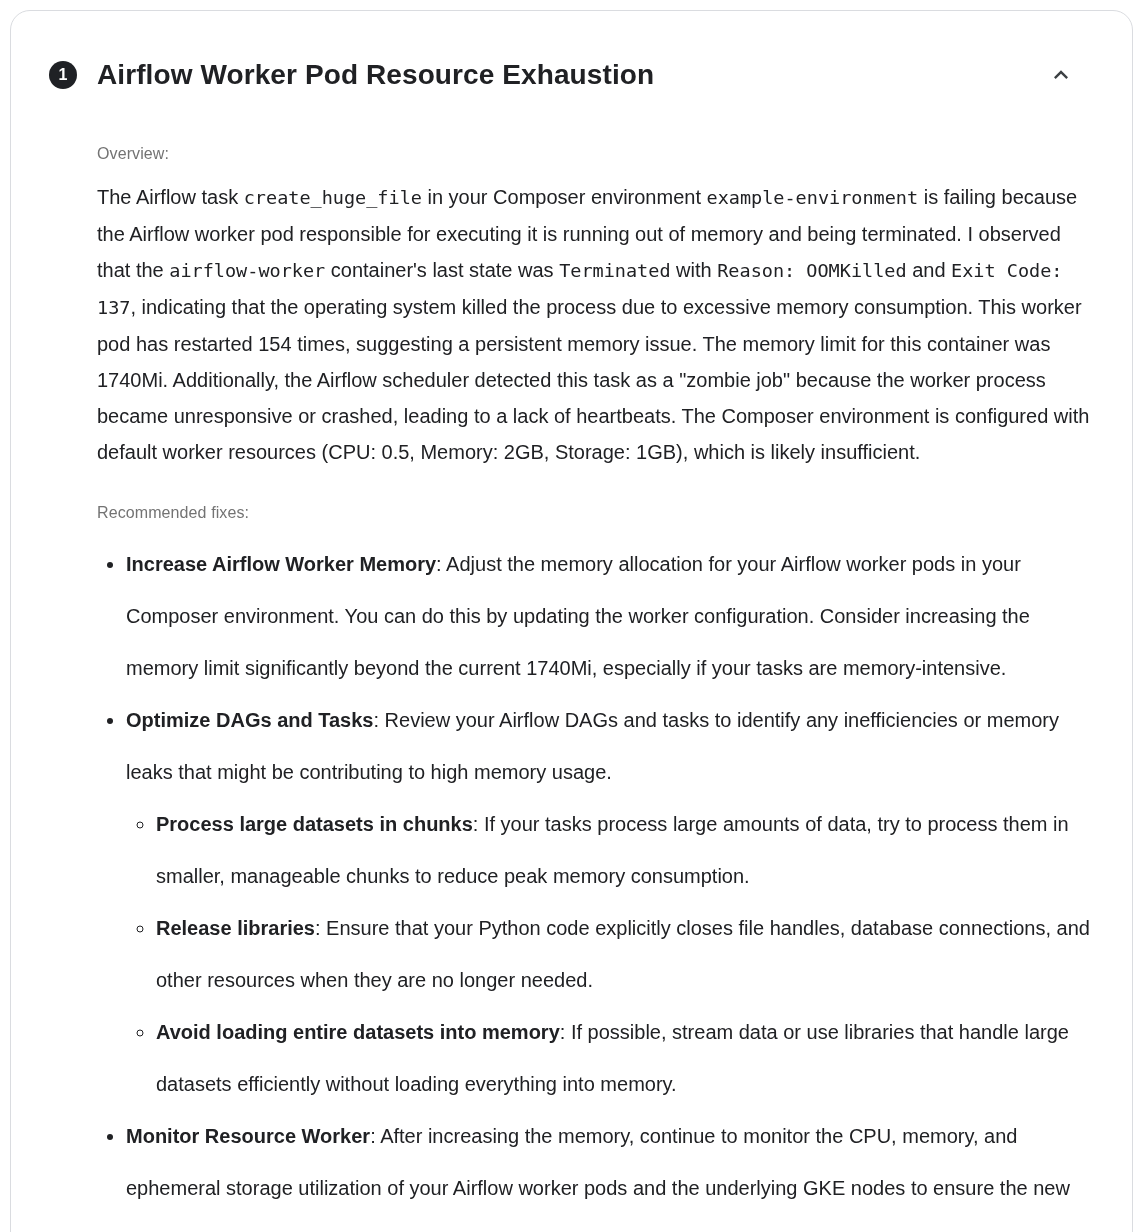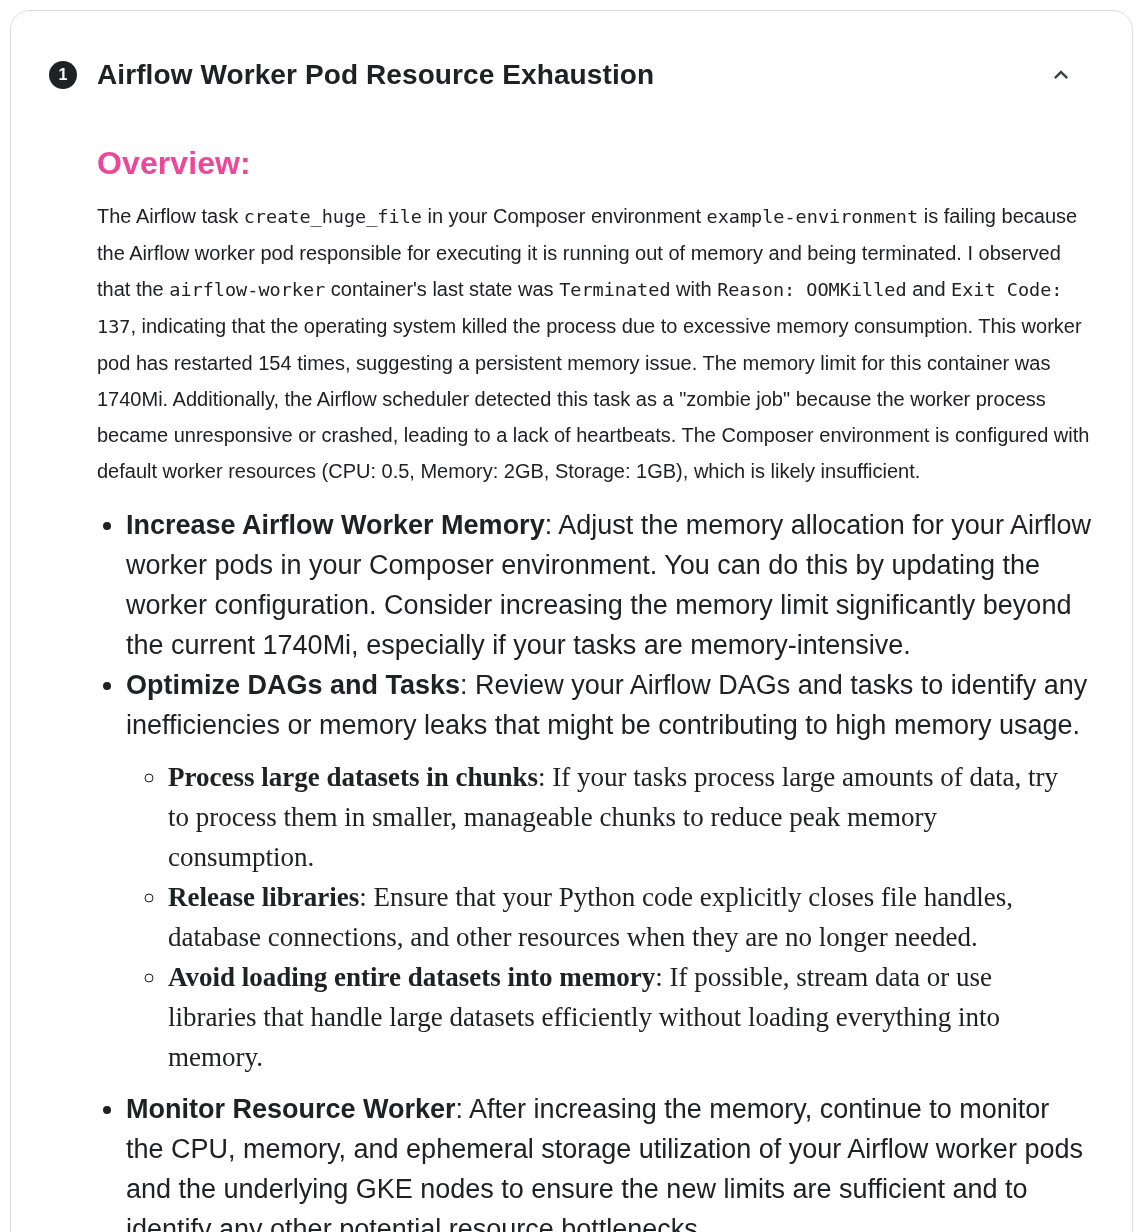--- a/index.html
+++ b/index.html
@@ -56,24 +56,24 @@
     justify-content: center;
     width: 30px; height: 30px;
   }
   .collapse-btn svg { display: block; }
   .content {
     margin-left: 48px;
     margin-right: 0;
   }
   .section-heading {
     margin-top: 54px;
-    font-size: 32px;
-    font-weight: 700;
+    font-size: 16px;
+    font-weight: 400;
     letter-spacing: 0.1px;
-    color: #ec4899;
+    color: #737373;
   }
   .section-heading.fixes { margin-top: 34px; }
   .overview-paragraph {
     margin-top: 16px;
     font-size: 20px;
     line-height: 36px;
     color: #202124;
     max-width: 1003px;
   }
   .code {
@@ -81,26 +81,25 @@
     font-size: 18.5px;
     color: #202124;
   }
   ul.fixes-list {
     margin-top: 16px;
     padding-left: 29px;
     max-width: 1003px;
   }
   ul.fixes-list ul {
     padding-left: 30px;
-    margin: 12px;
-    font-family: Liberation Serif, serif;
+    margin: 0;
   }
   ul.fixes-list li {
-    font-size: 27px;
-    line-height: 40px;
+    font-size: 20px;
+    line-height: 52px;
     color: #202124;
   }
   .bold-run { font-weight: 700; }
 </style>
 </head>
 <body>
 
 <div class="card">
 
   <div class="header">
@@ -112,20 +111,21 @@
           <path d="M7.41 15.41 12 10.83l4.59 4.58L18 14l-6-6-6 6z" fill="#3c4043"></path>
         </svg>
       </span>
     </button>
   </div>
 
   <div class="content">
     <div class="section-heading">Overview:</div>
     <p class="overview-paragraph" id="overview-paragraph"><span>The Airflow task </span><span class="code">create_huge_file</span><span> in your Composer environment </span><span class="code">example-environment</span><span> is failing because the Airflow worker pod responsible for executing it is running out of memory and being terminated. I observed that the </span><span class="code">airflow-worker</span><span> container's last state was </span><span class="code">Terminated</span><span> with </span><span class="code">Reason: OOMKilled</span><span> and </span><span class="code">Exit Code: 137</span><span>, indicating that the operating system killed the process due to excessive memory consumption. This worker pod has restarted 154 times, suggesting a persistent memory issue. The memory limit for this container was 1740Mi. Additionally, the Airflow scheduler detected this task as a "zombie job" because the worker process became unresponsive or crashed, leading to a lack of heartbeats. The Composer environment is configured with default worker resources (CPU: 0.5, Memory: 2GB, Storage: 1GB), which is likely insufficient.</span></p>
 
+    <div class="section-heading fixes">Recommended fixes:</div>
     <ul class="fixes-list" id="fixes-list">
         <li><span class="bold-run">Increase Airflow Worker Memory</span><span>: Adjust the memory allocation for your Airflow worker pods in your Composer environment. You can do this by updating the worker configuration. Consider increasing the memory limit significantly beyond the current 1740Mi, especially if your tasks are memory-intensive.</span></li>
         <li><span class="bold-run">Optimize DAGs and Tasks</span><span>: Review your Airflow DAGs and tasks to identify any inefficiencies or memory leaks that might be contributing to high memory usage.</span><ul>
             <li><span class="bold-run">Process large datasets in chunks</span><span>: If your tasks process large amounts of data, try to process them in smaller, manageable chunks to reduce peak memory consumption.</span></li>
             <li><span class="bold-run">Release libraries</span><span>: Ensure that your Python code explicitly closes file handles, database connections, and other resources when they are no longer needed.</span></li>
             <li><span class="bold-run">Avoid loading entire datasets into memory</span><span>: If possible, stream data or use libraries that handle large datasets efficiently without loading everything into memory.</span></li>
           </ul></li>
         <li><span class="bold-run">Monitor Resource Worker</span><span>: After increasing the memory, continue to monitor the CPU, memory, and ephemeral storage utilization of your Airflow worker pods and the underlying GKE nodes to ensure the new limits are sufficient and to identify any other potential resource bottlenecks.</span></li>
       </ul>
   </div>

